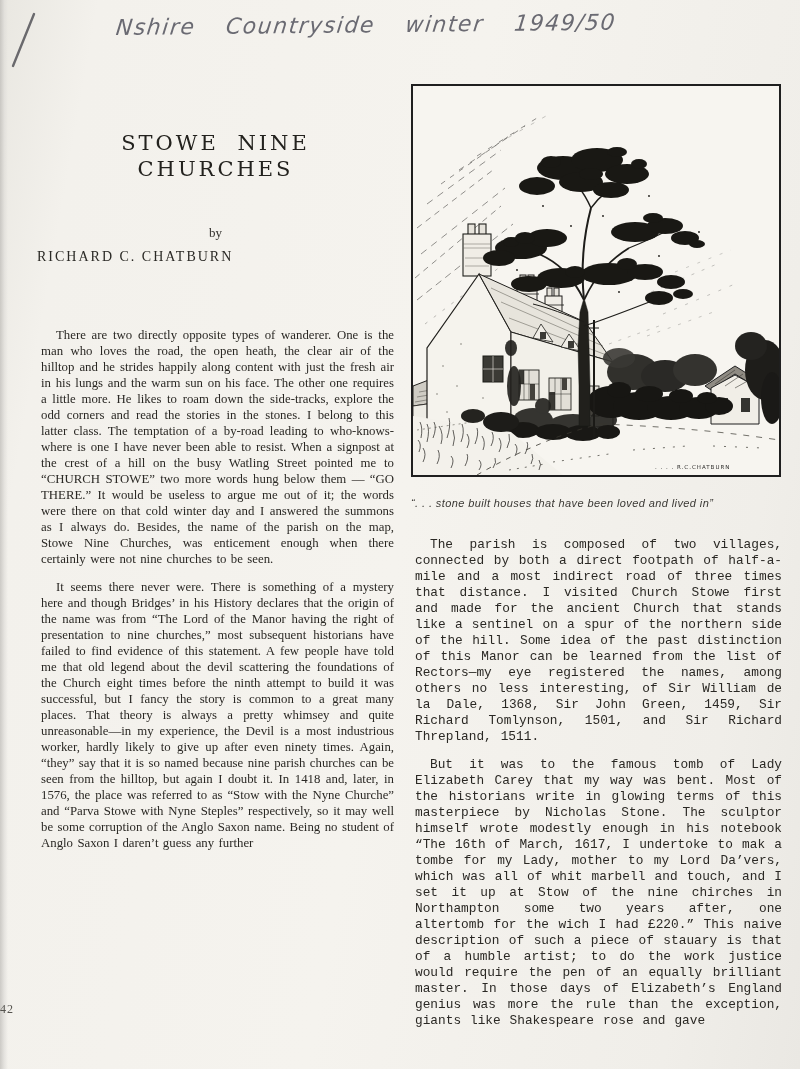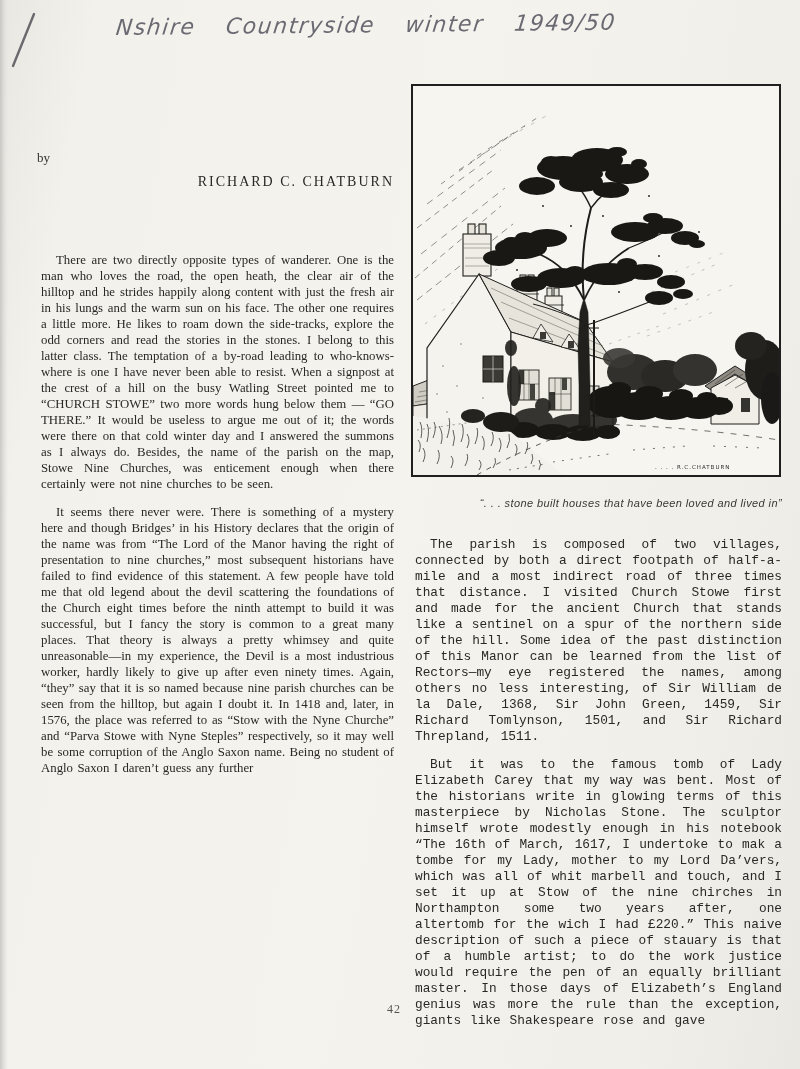--- a/index.html
+++ b/index.html
@@ -23,55 +23,56 @@
     font-family:"DejaVu Sans",sans-serif;font-style:italic;
     font-size:22px;color:#585862;letter-spacing:1.5px;word-spacing:22px;
     transform:rotate(-0.6deg) skewX(-7deg);opacity:.88;white-space:nowrap;
   }
   .col-left{position:absolute;left:37px;top:130px;width:357px;}
   .col-right{position:absolute;left:411px;top:84px;width:371px;}
   h1.title{
     margin:0;text-align:center;font-family:"DejaVu Serif",serif;font-weight:500;
     font-size:21px;line-height:26px;letter-spacing:3px;word-spacing:9px;color:#23221e;
   }
-  .byline{margin-top:20px;font-size:13px;color:#33312d;}
-  .author{margin-top:8px;text-align:right;font-size:14px;letter-spacing:2px;color:#2a2925;}
+  .byline{margin-top:43px;text-align:center;font-size:13px;color:#33312d;}
+  .author{margin-top:8px;text-align:left;font-size:14px;letter-spacing:2px;color:#2a2925;}
   .body-text p{
     margin:0 0 12px 4px;font-size:12.8px;line-height:16px;color:#2a2824;
     text-align:justify;text-indent:15px;word-spacing:1.2px;
   }
   .col-left .body-text{margin-top:62px;}
   figure.illustration{
     margin:0;width:370px;height:393px;box-sizing:border-box;
     border:2px solid #1f1f1f;background:#f7f5f0;
   }
   figcaption.caption{
-    margin-top:20px;text-align:right;
+    margin-top:20px;text-align:left;
     font-family:"Liberation Sans",sans-serif;font-style:italic;
     font-size:11px;letter-spacing:.4px;color:#3a3834;
   }
   .col-right .body-text{margin-top:28px;font-family:Liberation Mono, monospace;}
   .page-number{
-    position:absolute;top:1002px;left:0;width:788px;text-align:center;
+    position:absolute;top:1002px;left:0;width:788px;text-align:left;
     font-size:12px;letter-spacing:1px;color:#55534e;font-family:Liberation Serif, serif;
   }
 </style>
 </head>
 <body>
 
 <div class="paper">
   <div class="scan-edge"></div>
 
   <svg class="slash" width="36" height="66" viewBox="0 0 36 66">
     <line x1="29" y1="6" x2="8" y2="58" stroke="#4a4a50" stroke-width="2.4" stroke-linecap="round" opacity="0.8"></line>
   </svg>
 
   <div class="handwriting">Nshire Countryside winter 1949/50</div>
 
   <div class="col-left">
+    <h1 class="title">STOWE NINE CHURCHES</h1>
     <div class="byline">by</div>
     <div class="author">RICHARD C. CHATBURN</div>
     <div class="body-text">
       <p>There are two directly opposite types of wanderer.  One is the man who loves the road, the open heath, the clear air of the hilltop and he strides happily along content with just the fresh air in his lungs and the warm sun on his face.  The other one requires a little more.  He likes to roam down the side-tracks, explore the odd corners and read the stories in the stones. I belong to this latter class.  The temptation of a by-road leading to who-knows-where is one I have never been able to resist.  When a signpost at the crest of a hill on the busy Watling Street pointed me to “CHURCH STOWE” two more words hung below them — “GO THERE.”  It would be useless to argue me out of it; the words were there on that cold winter day and I answered the summons as I always do.  Besides, the name of the parish on the map, Stowe Nine Churches, was enticement enough when there certainly were not nine churches to be seen.</p>
       <p>It seems there never were.  There is something of a mystery here and though Bridges’ in his History declares that the origin of the name was from “The Lord of the Manor having the right of presentation to nine churches,” most subsequent historians have failed to find evidence of this statement.  A few people have told me that old legend about the devil scattering the foundations of the Church eight times before the ninth attempt to build it was successful, but I fancy the story is common to a great many places.  That theory is always a pretty whimsey and quite unreasonable—in my experience, the Devil is a most industrious worker, hardly likely to give up after even ninety times.  Again, “they” say that it is so named because nine parish churches can be seen from the hilltop, but again I doubt it.  In 1418 and, later, in 1576, the place was referred to as “Stow with the Nyne Churche” and “Parva Stowe with Nyne Steples” respectively, so it may well be some corruption of the Anglo Saxon name.  Being no student of Anglo Saxon I daren’t guess any further</p>
     </div>
   </div>
 
   <div class="col-right">
     <figure class="illustration">

